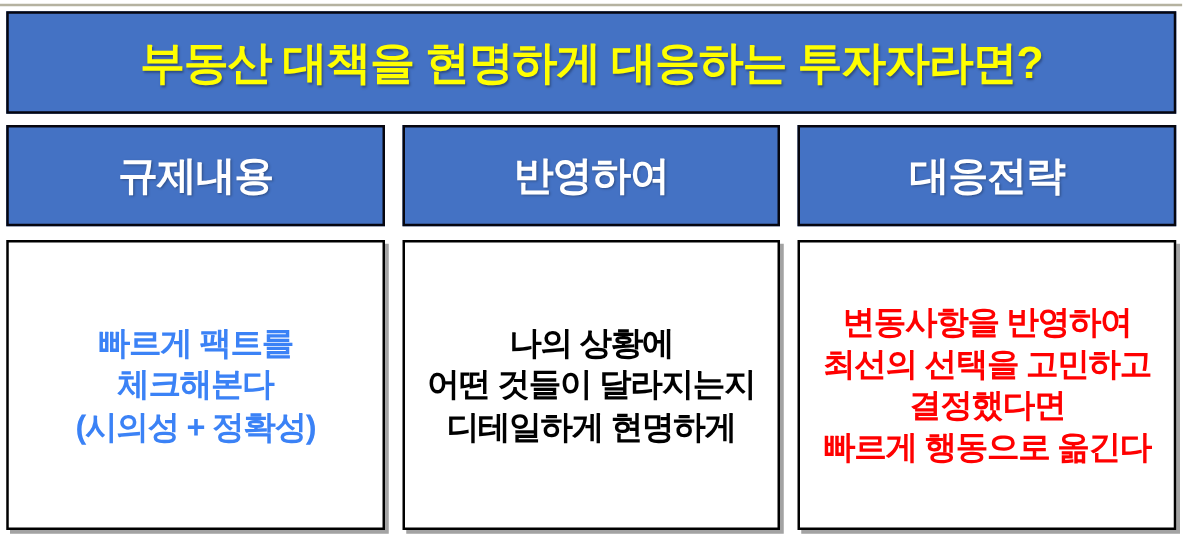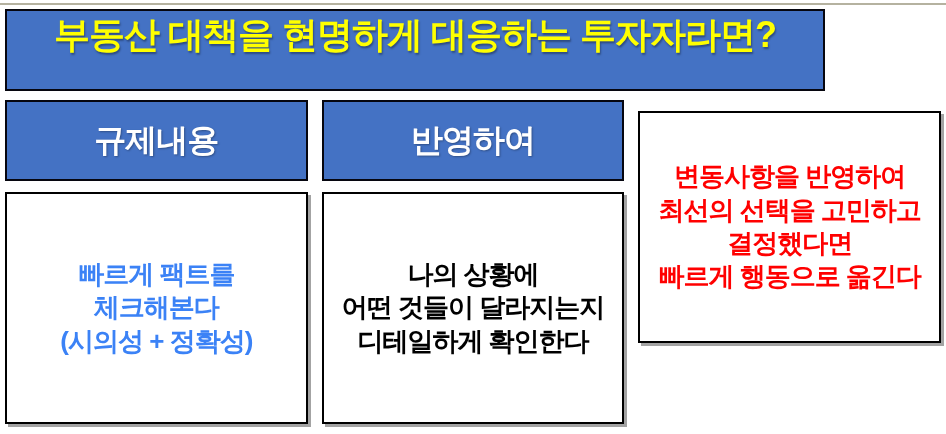--- a/index.html
+++ b/index.html
@@ -20,27 +20,27 @@
     top: 3px;
     left: 0;
     width: 946px;
     height: 2px;
     background: #b5b2a0;
   }
   .banner {
     position: absolute;
     left: 5px;
     top: 9px;
-    width: 820px;
+    width: 936px;
     height: 82px;
     box-sizing: border-box;
     border: 2px solid #06060f;
     background: #4472C4;
     display: flex;
-    align-items: flex-start;
+    align-items: center;
     justify-content: center;
   }
   .banner-title {
     color: #FFFF00;
     font-size: 36px;
     font-weight: bold;
     letter-spacing: -1px;
     text-shadow: 1px 2px 2px rgba(0,0,0,0.35);
     white-space: nowrap;
   }
@@ -108,24 +108,25 @@
       <div class="header-box">규제내용</div>
       <div class="body-box" style="color: #3b82f6;">빠르게 팩트를
 체크해본다
 (시의성 + 정확성)</div>
     </div>
 
     <div class="column">
       <div class="header-box">반영하여</div>
       <div class="body-box" style="color: rgb(0, 0, 0);">나의 상황에
 어떤 것들이 달라지는지
-디테일하게 확인한다</div>
+디테일하게 현명하게</div>
     </div>
 
     <div class="column">
+      <div class="header-box">대응전략</div>
       <div class="body-box" style="color: rgb(255, 0, 0);">변동사항을 반영하여
 최선의 선택을 고민하고
 결정했다면
 빠르게 행동으로 옮긴다</div>
     </div>
 
   </div>
 </div>
 
 </body></html>

